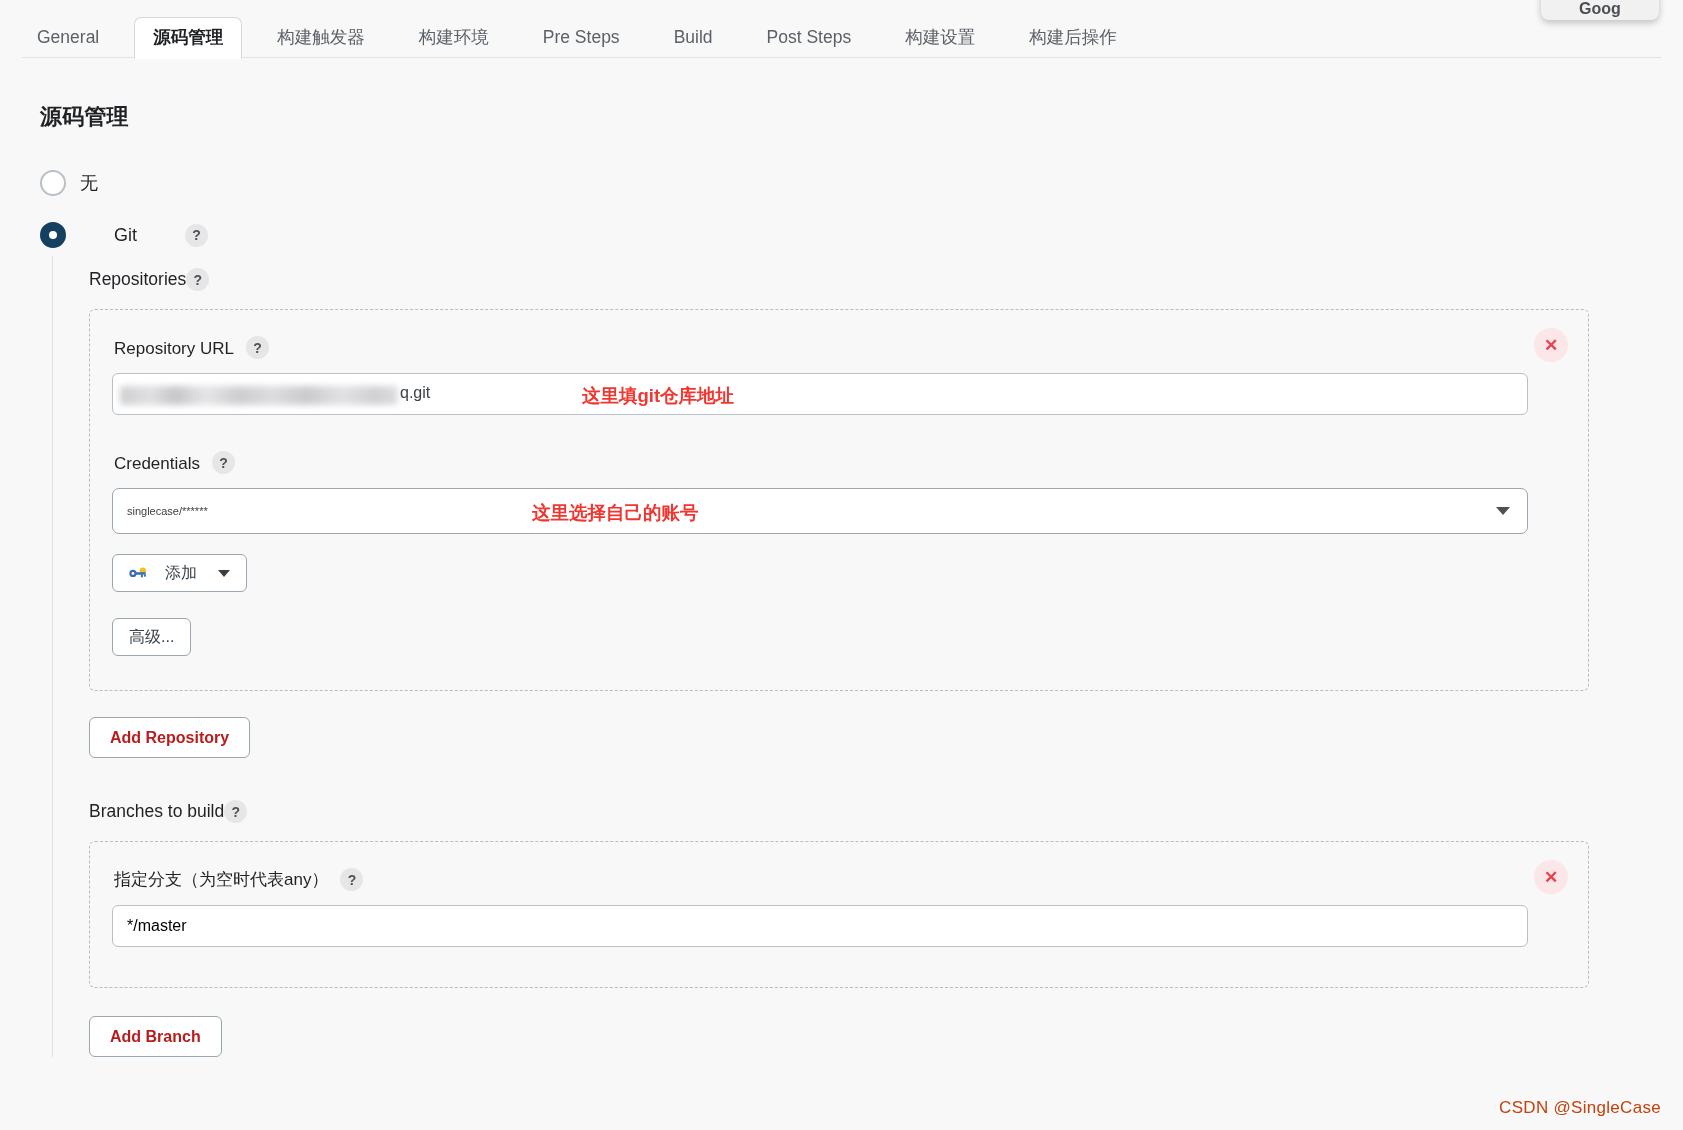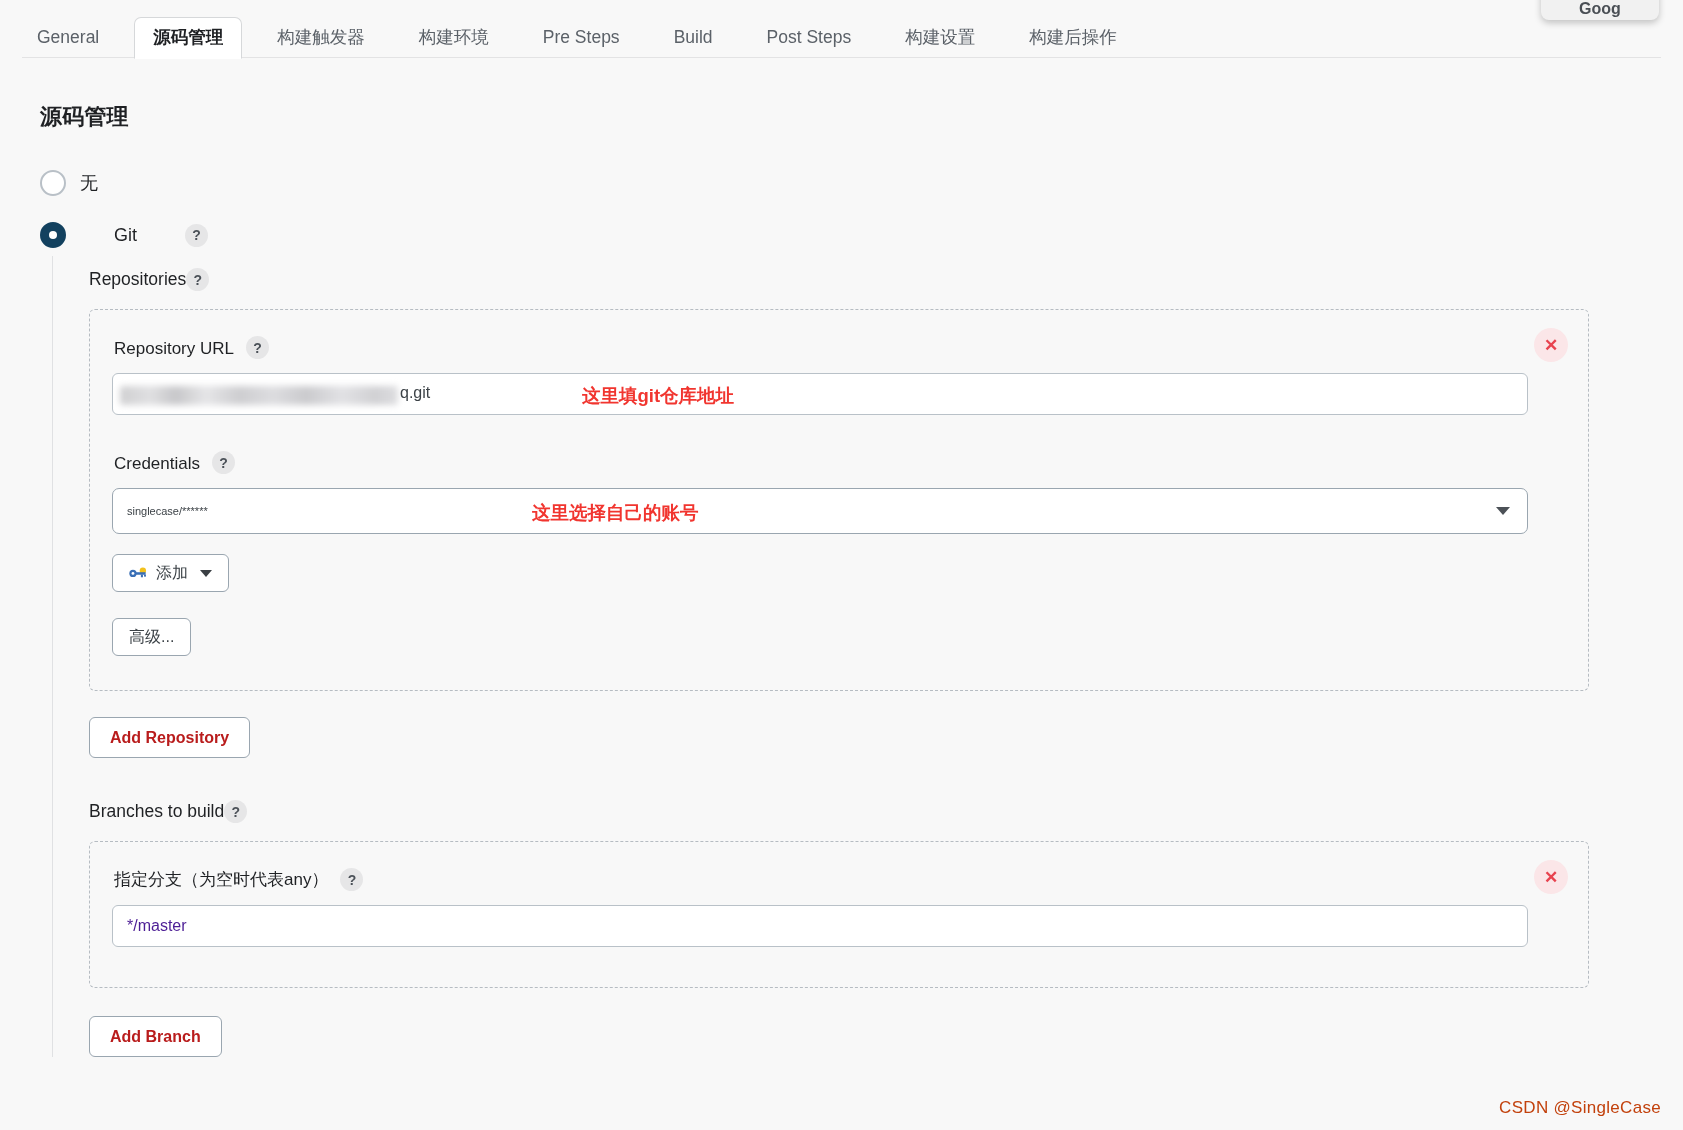--- a/index.html
+++ b/index.html
@@ -158,21 +158,21 @@
 
   .text-input {
     display: block;
     width: 1416px;
     height: 42px;
     border: 1px solid #b9c1c8;
     border-radius: 6px;
     background: #fff;
     font-family: "Liberation Sans", "DejaVu Sans", sans-serif;
     font-size: 16px;
-    color: #4c1d95;
+    color: #000000;
     padding: 0 14px;
     outline: none;
   }
   .input-wrap { position: relative; }
 
   
   .redacted {
     position: absolute;
     left: 8px; top: 13px;
     width: 278px; height: 19px;
@@ -217,21 +217,21 @@
     width: 0; height: 0;
     border-left: 7px solid transparent;
     border-right: 7px solid transparent;
     border-top: 8px solid #4c5157;
     pointer-events: none;
   }
 
   
   .btn {
     display: inline-flex; align-items: center; justify-content: center;
-    gap: 8px;
+    gap: 17px;
     height: 38px;
     padding: 0 16px;
     border: 1px solid #9aa6b0;
     border-radius: 6px;
     background: #fff;
     font-family: "Liberation Sans", "DejaVu Sans", sans-serif;
     font-size: 16px;
     color: #3c4247;
     cursor: pointer;
     white-space: nowrap;

